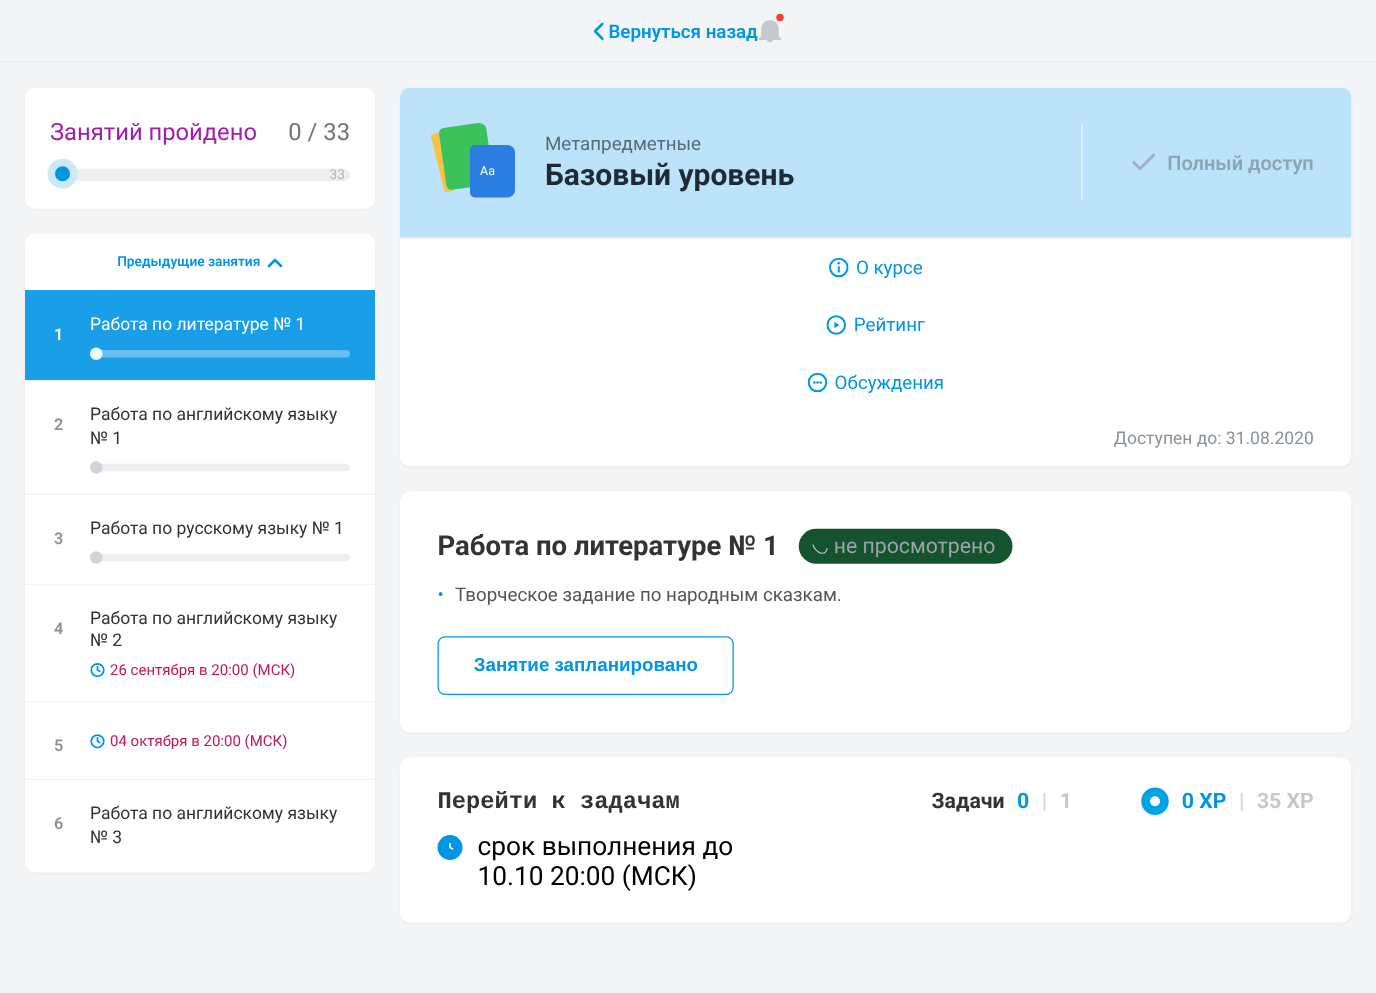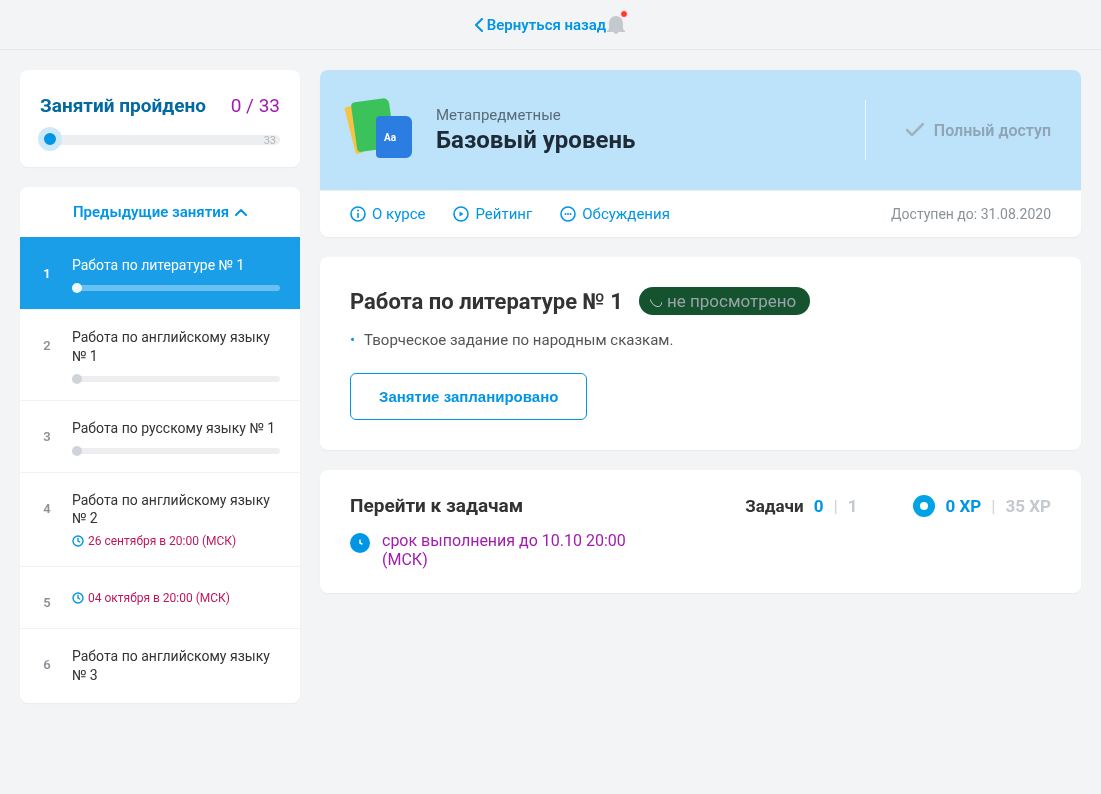--- a/index.html
+++ b/index.html
@@ -48,38 +48,38 @@
     background: #fff;
     border-radius: 8px;
     box-shadow: 0 1px 2px rgba(0,0,0,0.04);
   }
 
   .progress-card { padding: 24px 20px 22px; }
   .progress-head {
     display: flex; justify-content: space-between; align-items: baseline;
     margin-bottom: 18px;
   }
-  .progress-label { font-size: 19px; font-weight: 700; color: #0369a1; }
-  .progress-count { font-size: 19px; color: #a21caf; }
+  .progress-label { font-size: 19px; font-weight: 400; color: #a21caf; }
+  .progress-count { font-size: 19px; color: #737373; }
   .progress-track {
     position: relative; height: 10px; background: #eceef0; border-radius: 10px;
   }
   .progress-dot {
     position: absolute; left: -2px; top: -8px;
     width: 24px; height: 24px; border-radius: 50%;
     background: #0095e5; border: 6px solid #cde9f9;
   }
   .progress-end {
     position: absolute; right: 4px; top: 50%; transform: translateY(-50%);
     font-size: 11px; color: #b0b6bd; font-weight: 400;
   }
 
   .lessons-card { margin-top: 20px; overflow: hidden; }
   .lessons-header {
-    text-align: left; color: #0095e5; font-weight: 600; font-size: 15px;
+    text-align: left; color: #0095e5; font-weight: 600; font-size: 11px;
     padding: 16px; cursor: pointer;
     display: flex; justify-content: center; align-items: center; gap: 6px;
   }
   .lesson-item {
     display: flex; align-items: flex-start; gap: 18px;
     padding: 18px 20px 18px 20px;
     border-top: 1px solid #f0f2f4;
     cursor: pointer;
   }
   .lesson-item.active { background: #1b9ee8; color: #fff; border-top-color: transparent; }
@@ -112,37 +112,38 @@
   .course-icon .book1 {
     position: absolute; left: 4px; top: 2px; width: 38px; height: 50px;
     background: #3cc25a; border-radius: 4px 6px 6px 4px;
     transform: rotate(-8deg);
   }
   .course-icon .book2 {
     position: absolute; left: 26px; top: 18px; width: 36px; height: 42px;
     background: #2b7de1; border-radius: 4px 6px 6px 4px;
   }
   .course-icon .aa {
-    position: absolute; left: 34px; top: 34px; color: #fff; font-size: 10px; font-weight: 700;
+    position: absolute; left: 34px; top: 34px; color: #fff; font-size: 10px; font-weight: 400;
   }
   .course-icon .ruler {
     position: absolute; left: 0; top: 8px; width: 8px; height: 48px;
     background: #f6c342; border-radius: 2px; transform: rotate(-14deg);
   }
   .course-texts .cat { color: #5a6a78; font-size: 15px; margin-bottom: 2px; }
   .course-texts .title { font-size: 24px; font-weight: 700; color: #1e2a36; }
   .access-badge {
     margin-left: auto; padding-left: 40px;
     border-left: 1px solid rgba(255,255,255,0.7);
     height: 60px; display: flex; align-items: center; gap: 10px;
     color: #8fa4b5; font-weight: 600;
   }
   .course-subnav {
     display: flex; align-items: center; padding: 14px 30px; gap: 28px;
     border-top: 1px solid #eef1f4;
+    flex-direction: column;
   }
   .subnav-link {
     color: #0095e5; font-size: 15px; display: flex; align-items: center; gap: 6px; cursor: pointer;
   }
   .subnav-right { margin-left: auto; color: #8a9299; font-size: 14px; }
 
   
   .lesson-detail.card { padding: 30px; }
   .ld-head { display: flex; align-items: center; gap: 16px; margin-bottom: 16px; }
   .ld-title { font-size: 22px; font-weight: 700; color: #333; }
@@ -162,33 +163,33 @@
   }
   .ld-btn {
     display: inline-block; border: 1.5px solid #0095e5; color: #0095e5;
     background: #fff; padding: 14px 28px; border-radius: 6px;
     font-size: 15px; font-weight: 700; cursor: pointer;
   }
 
   
   .tasks-card.card { padding: 24px 30px; }
   .tasks-head { display: flex; align-items: center; margin-bottom: 14px; }
-  .tasks-title { font-size: 19px; font-weight: 700; color: #333; }
+  .tasks-title { font-size: 19px; font-weight: 700; color: #333; font-family: Liberation Mono, monospace; }
   .tasks-stats { margin-left: auto; display: flex; align-items: center; gap: 10px; font-weight: 700; font-size: 17px; }
   .stat-label { color: #333; }
   .stat-done { color: #0095e5; }
   .stat-sep { color: #d2d7dc; }
   .stat-total { color: #c3c9cf; }
   .xp-badge {
     width: 22px; height: 22px; border-radius: 50%; background: #00a3e6;
     display: inline-flex; align-items: center; justify-content: center;
     margin-left: 46px;
   }
   .xp-badge-inner { width: 8px; height: 8px; background: #fff; border-radius: 50%; }
-  .tasks-sub { display: flex; align-items: flex-start; gap: 12px; color: #a21caf; font-size: 16px; }
+  .tasks-sub { display: flex; align-items: flex-start; gap: 12px; color: #000000; font-size: 21px; }
   .clock-mini {
     width: 20px; height: 20px; border-radius: 50%; background: #0095e5; flex-shrink: 0;
     display: flex; align-items: center; justify-content: center;
     margin-top: 2px;
   }
 </style>
 </head>
 <body>
 
 <div class="top-bar">

